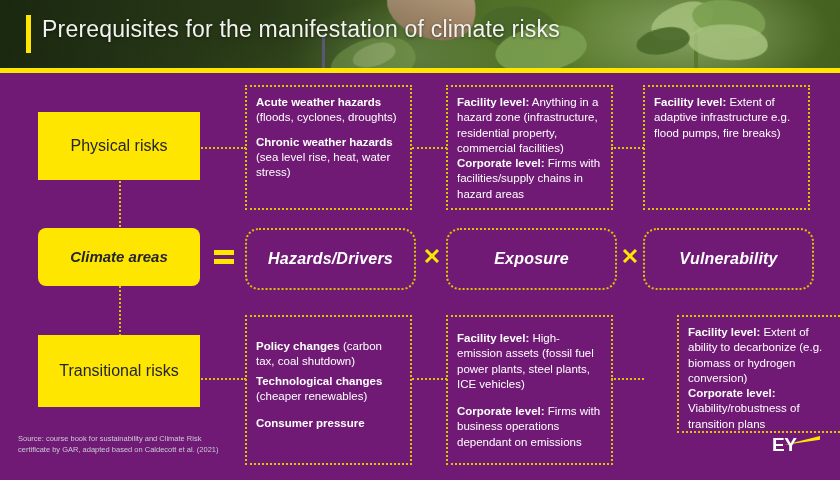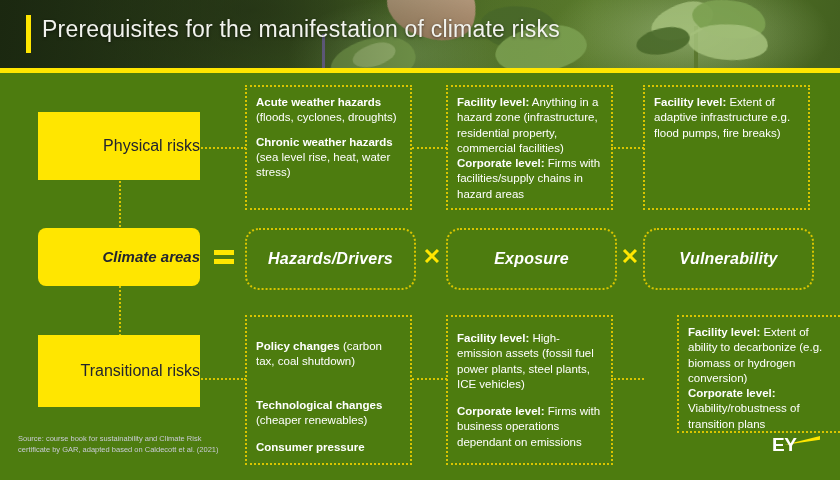--- a/index.html
+++ b/index.html
@@ -5,21 +5,21 @@
   html, body {
     margin: 0;
     padding: 0;
     background: #1d1f29;
   }
   #slide {
     position: relative;
     width: 840px;
     height: 480px;
     overflow: hidden;
-    background: #4d7c0f;
+    background: #701a75;
     font-family: "Liberation Sans", sans-serif;
     -webkit-font-smoothing: antialiased;
   }
 
   
   #header {
     position: absolute;
     left: 0; top: 0;
     width: 840px;
     height: 68px;
@@ -79,21 +79,21 @@
     background: #ffe600;
   }
 
   
   .solid-box {
     position: absolute;
     background: #ffe600;
     color: #23252f;
     display: flex;
     align-items: center;
-    justify-content: flex-end;
+    justify-content: center;
     text-align: center;
     font-size: 16px;
     line-height: 1.2;
   }
   .round-box {
     position: absolute;
     border: 2px dotted #d9c500;
     border-radius: 14px;
     color: #ffffff;
     display: flex;
@@ -277,21 +277,21 @@
   </div>
 
   <div class="solid-box" style="left:38px;top:335px;width:162px;height:72px;">
     <span>Transitional risks</span>
   </div>
 
   <div class="detail-box" style="left:245px;top:315px;width:167px;height:150px;padding-top:22px;">
     <p>
       <b>Policy changes</b><span> (carbon tax, coal shutdown)</span>
     </p>
-    <p style="margin-top:28px;">
+    <p style="margin-top:4px;">
       <b>Technological changes</b><span> (cheaper renewables)</span>
     </p>
     <p style="margin-top:12px;">
       <b>Consumer pressure</b><span></span>
     </p>
   </div>
 
   <div class="detail-box" style="left:446px;top:315px;width:167px;height:150px;padding-top:14px;">
     <p>
       <b>Facility level:</b><span> High-emission assets (fossil fuel power plants, steel plants, ICE vehicles)</span>

